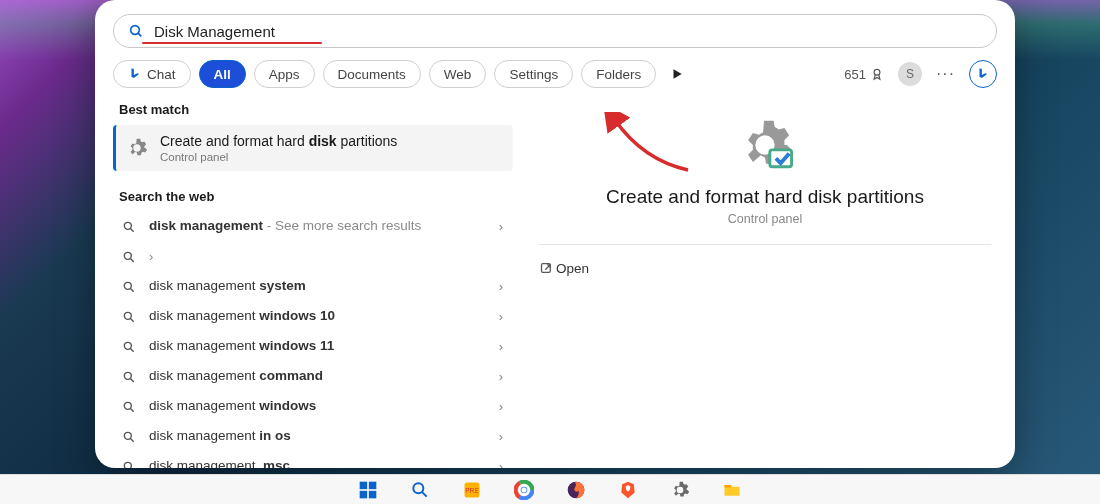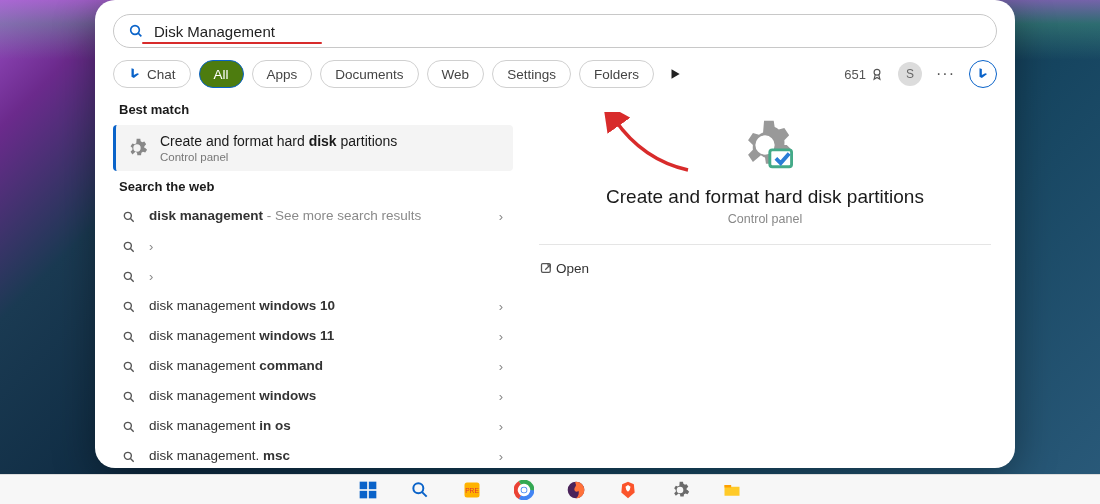--- a/index.html
+++ b/index.html
@@ -58,21 +58,21 @@
     height: 28px;
     padding: 13px 14px;
     border: 1px solid #d0d0d0;
     border-radius: 14px;
     display: flex; align-items: center;
     font-size: 13.5px;
     color: #444;
     cursor: pointer;
     background: #fff;
   }
-  .pill.active { background: #4d7c0f; border-color: #0a63c9; color: #fff; }
+  .pill.active { background: #1d4ed8; border-color: #0a63c9; color: #fff; font-weight: bold; }
   .chat-pill { gap:5px; }
   .spacer { flex: 1; }
   .righticons { display:flex; align-items:center; gap:14px; font-size:13px; color:#555; }
   .avatar-s {
     width:24px; height:24px; border-radius:50%;
     background:#dcdcdc; color:#666;
     display:flex; align-items:center; justify-content:center;
     font-size:12px;
   }
   .more-dots { font-size:16px; letter-spacing:1px; cursor:pointer; }
@@ -221,21 +221,21 @@
         <div class="gear-sm">
           <svg width="22" height="22" viewBox="0 0 24 24" fill="#888">
               <path d="M12 8a4 4 0 100 8 4 4 0 000-8zm9 4l2 2-2 3-2.5-.8a8 8 0 01-1.7 1l-.4 2.6h-4l-.4-2.6a8 8 0 01-1.7-1L7 19l-2-3 2-2a8 8 0 010-2l-2-2 2-3 2.5.8a8 8 0 011.7-1L11.6 2h4l.4 2.6a8 8 0 011.7 1L20 5l2 3-2 2a8 8 0 010 2z"></path>
             </svg>
         </div>
         <div>
           <div class="best-title"><span>Create and format hard </span><b>disk</b><span> partitions</span></div>
           <div class="best-sub">Control panel</div>
         </div>
       </div>
-      <div class="section-label" style="margin-top:4px">Search the web</div>
+      <div class="section-label" style="margin-top:14px">Search the web</div>
       <div id="web-list">
           <div class="web-item">
             <svg class="si" width="14" height="14" viewBox="0 0 24 24" fill="none" stroke="#555" stroke-width="2.4">
               <circle cx="10" cy="10" r="6"></circle>
               <line x1="20" y1="20" x2="14.5" y2="14.5"></line>
             </svg>
             <div class="web-text"><b>disk management</b><span class="muted"> - See more search results</span></div>
             <span class="chev">›</span>
           </div>
           <div class="web-item">
@@ -243,20 +243,21 @@
               <circle cx="10" cy="10" r="6"></circle>
               <line x1="20" y1="20" x2="14.5" y2="14.5"></line>
             </svg>
             <span class="chev">›</span>
           </div>
           <div class="web-item">
             <svg class="si" width="14" height="14" viewBox="0 0 24 24" fill="none" stroke="#555" stroke-width="2.4">
               <circle cx="10" cy="10" r="6"></circle>
               <line x1="20" y1="20" x2="14.5" y2="14.5"></line>
             </svg>
+            <div class="web-text">disk management <b>system</b></div>
             <span class="chev">›</span>
           </div>
           <div class="web-item">
             <svg class="si" width="14" height="14" viewBox="0 0 24 24" fill="none" stroke="#555" stroke-width="2.4">
               <circle cx="10" cy="10" r="6"></circle>
               <line x1="20" y1="20" x2="14.5" y2="14.5"></line>
             </svg>
             <div class="web-text">disk management <b>windows 10</b></div>
             <span class="chev">›</span>
           </div>

